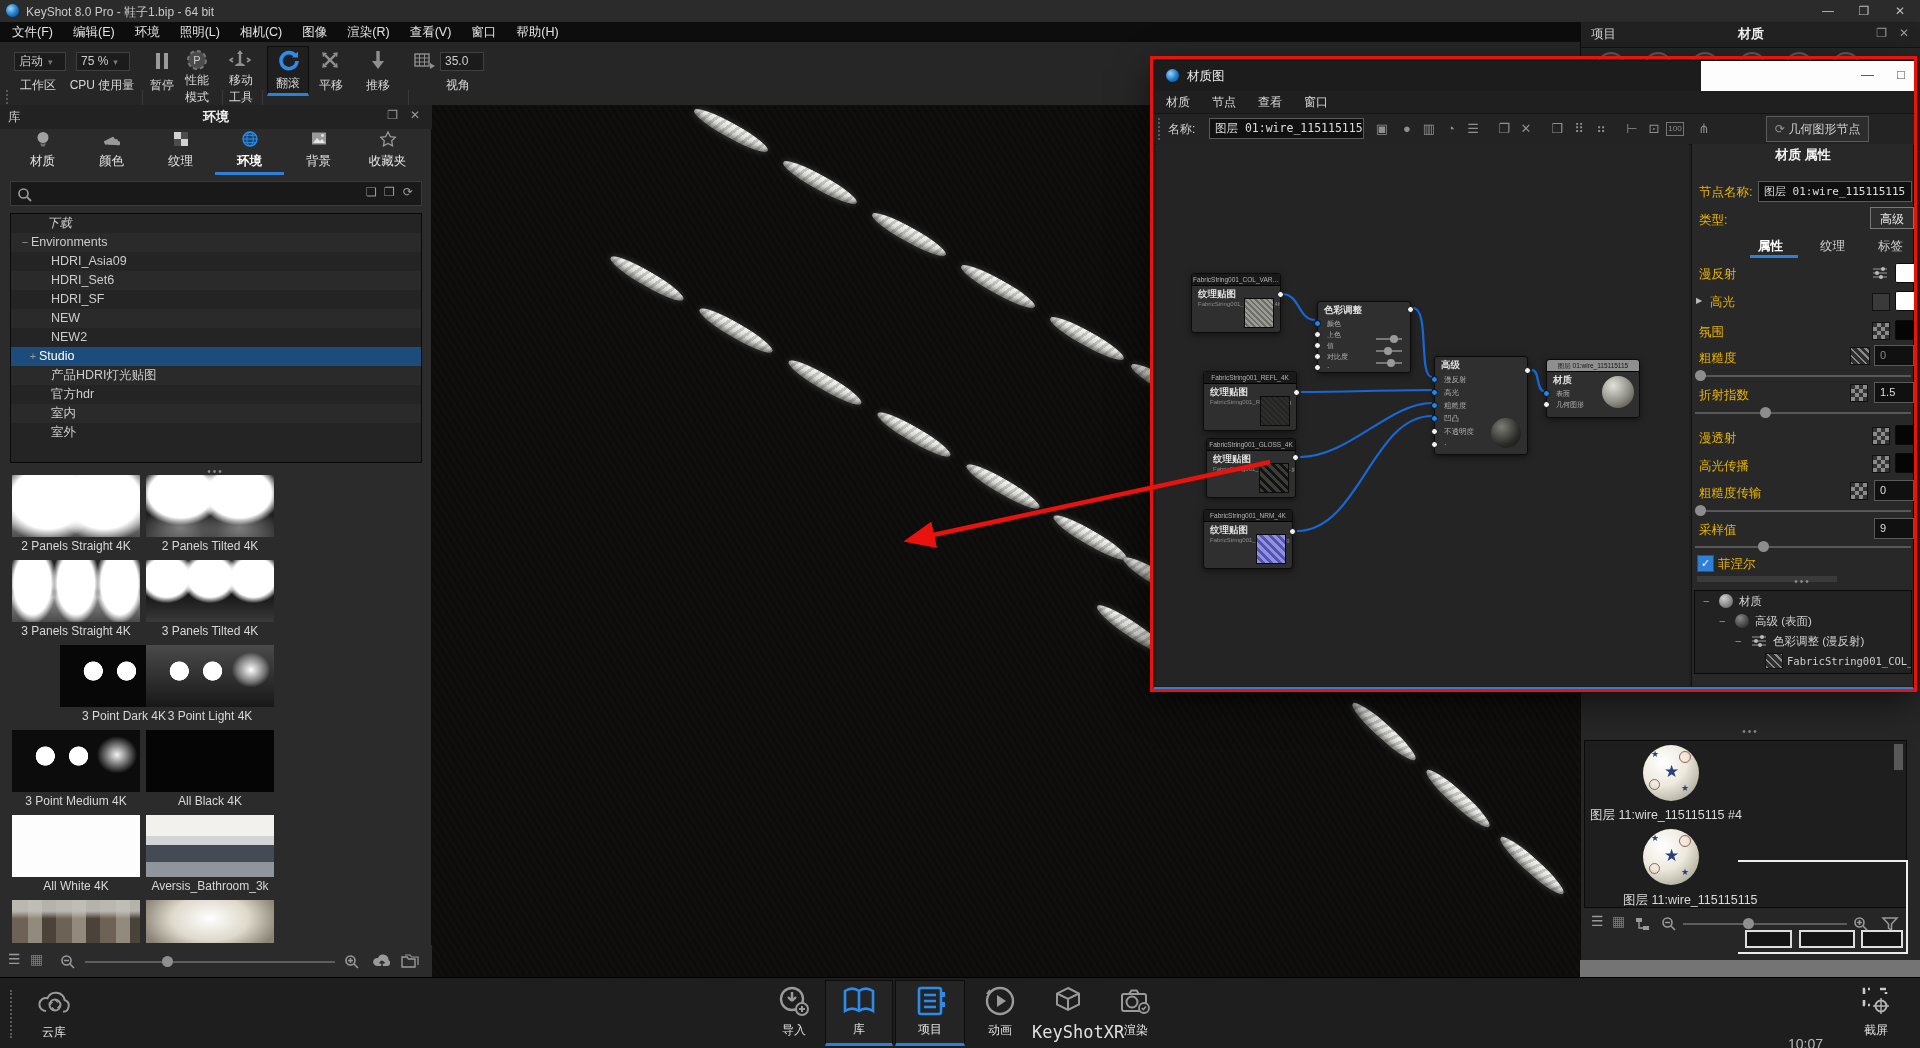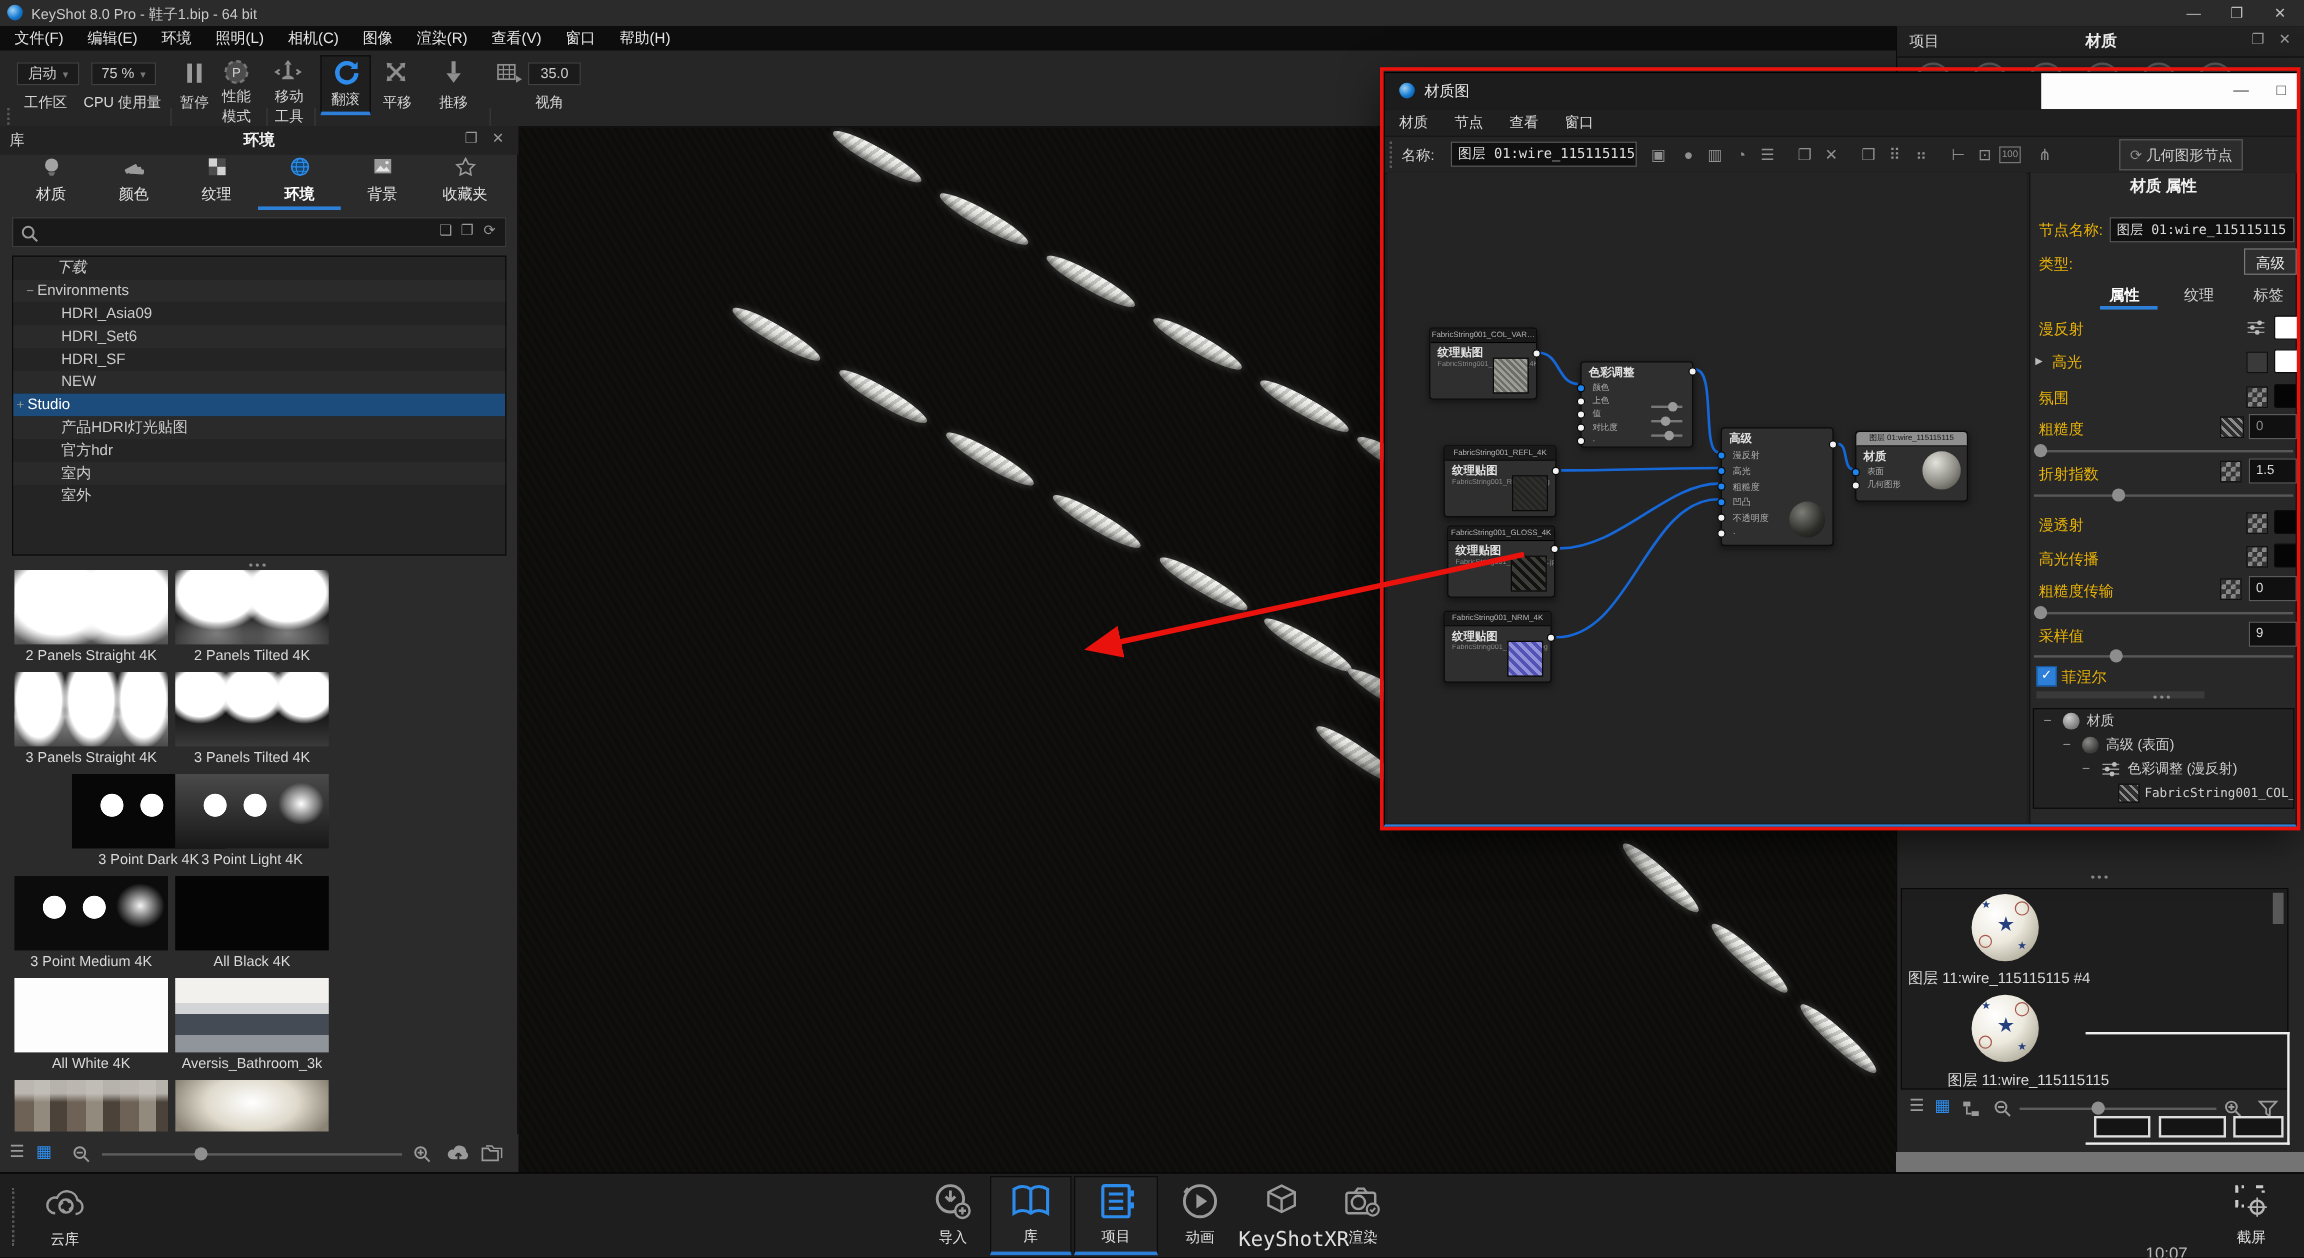--- a/index.html
+++ b/index.html
@@ -13,21 +13,21 @@
   .titlebar{left:0;top:0;width:1920px;height:22px;background:#2b2b2b;z-index:3;}
   .titlebar .t{left:26px;top:4px;font-size:12px;color:#c9c9c9;}
   .applogo{width:13px;height:13px;border-radius:50%;
     background:radial-gradient(circle at 35% 35%,#9fd2f5,#1579d0 55%,#0a477f);}
   .winbtn{width:36px;height:22px;text-align:center;line-height:22px;font-size:12px;color:#bdbdbd;}
   .menubar{left:0;top:22px;width:1920px;height:20px;background:#0d0d0d;z-index:3;display:flex;align-items:center;gap:20px;padding-left:12px;box-sizing:border-box;}
   .menubar span{font-size:12.5px;color:#e4e4e4;}
   .toolbar{left:0;top:42px;width:1920px;height:63px;background:#262626;border-bottom:1px solid #101010;z-index:3;}
   .grip{border-left:2px dotted #5a5a5a;height:46px;}
   .tbox{background:#1b1b1b;border:1px solid #404040;color:#cdcdcd;font-size:12px;
-        height:17px;line-height:17px;padding:0 4px;box-sizing:content-box;text-align:center;}
+        height:17px;line-height:17px;padding:0 4px;box-sizing:content-box;}
   .tbox .dd{color:#777;font-size:9px;margin-left:5px;}
   .tlabel{font-size:12px;color:#d6d6d6;text-align:center;}
   .tsep{width:1px;background:#3a3a3a;top:48px;height:50px;}
   .tool-active{border:1px solid #0c0c0c;background:#1f1f1f;border-bottom:3px solid #2d7fd8;}
 
   
   .library{left:0;top:105px;width:432px;height:872px;background:#2b2b2b;border-right:1px solid #0b0b0b;z-index:3;box-sizing:border-box;}
   .lib-head{left:0;top:0;width:432px;height:24px;background:#222;}
   .lib-head .hl{left:8px;top:4px;font-size:12.5px;color:#d0d0d0;}
   .lib-head .ht{left:0;top:3px;width:432px;text-align:center;font-size:13px;font-weight:bold;color:#f0f0f0;}
@@ -355,21 +355,22 @@
   <div class="abs sicons" style="left:384px;">❐</div>
   <div class="abs sicons" style="left:403px;">⟳</div>
 
   <div class="tree abs">
     <div class="trow it" style="padding-left:24px;"><span class="gl"></span><span>下载</span></div>
     <div class="trow alt" style="padding-left:8px;"><span class="gl">−</span><span>Environments</span></div>
     <div class="trow" style="padding-left:28px;"><span class="gl"></span><span>HDRI_Asia09</span></div>
     <div class="trow alt" style="padding-left:28px;"><span class="gl"></span><span>HDRI_Set6</span></div>
     <div class="trow" style="padding-left:28px;"><span class="gl"></span><span>HDRI_SF</span></div>
     <div class="trow alt" style="padding-left:28px;"><span class="gl"></span><span>NEW</span></div>
-    <div class="trow sel" style=""><span class="gl">+</span><span>Studio</span></div>
+    <div class="trow" style="padding-left:28px;"><span class="gl"></span><span>NEW2</span></div>
+    <div class="trow sel" style="padding-left:16px;"><span class="gl">+</span><span>Studio</span></div>
     <div class="trow alt" style="padding-left:28px;"><span class="gl"></span><span>产品HDRI灯光贴图</span></div>
     <div class="trow" style="padding-left:28px;"><span class="gl"></span><span>官方hdr</span></div>
     <div class="trow alt" style="padding-left:28px;"><span class="gl"></span><span>室内</span></div>
     <div class="trow" style="padding-left:28px;"><span class="gl"></span><span>室外</span></div>
   </div>
   <div class="abs dots" style="top:361px;">•••</div>
 
   <div class="abs" style="left:12px;top:370px;">
       <div class="thumb t2ps"></div>
       <div class="tlab">2 Panels Straight 4K</div>

